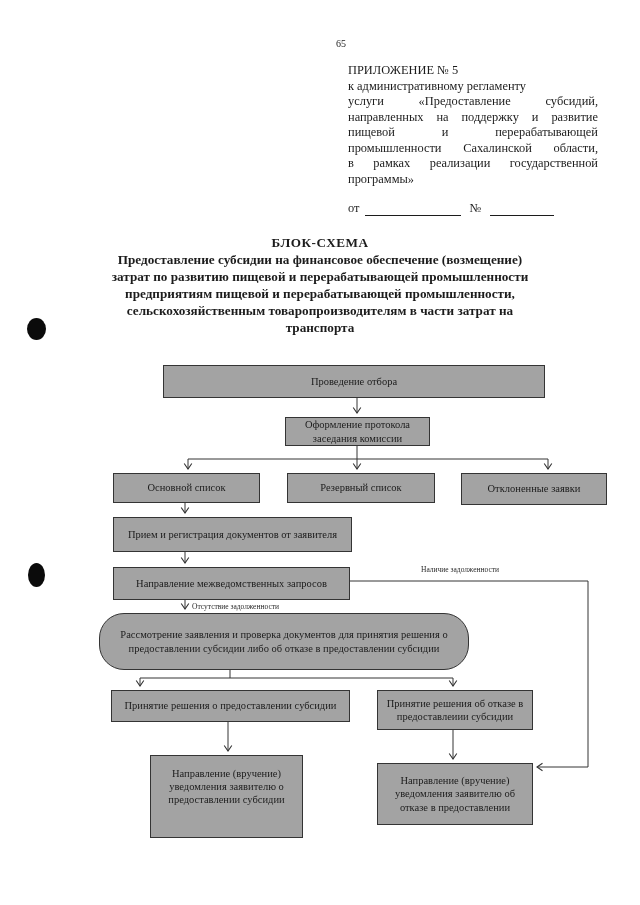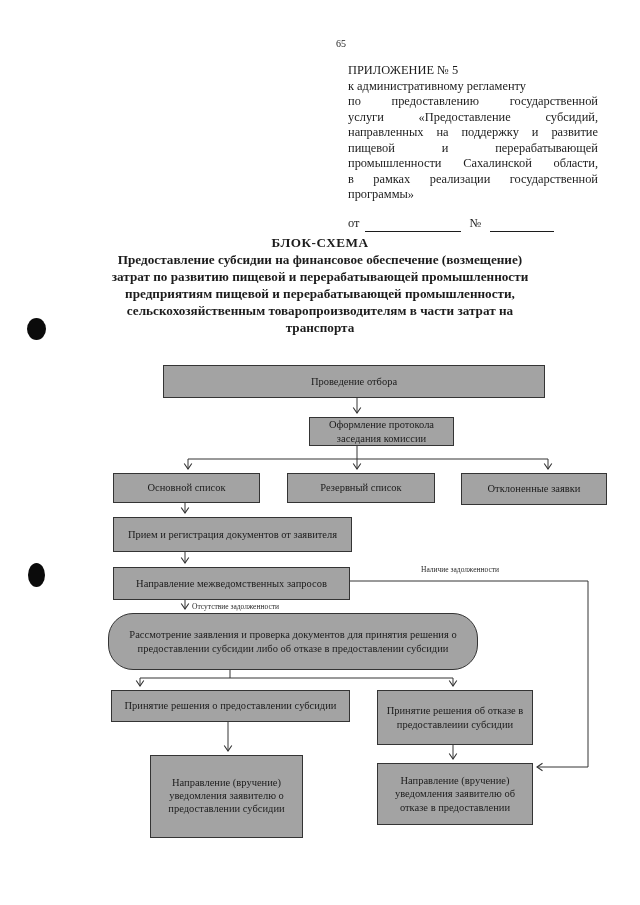--- a/index.html
+++ b/index.html
@@ -45,30 +45,30 @@
 
   
   .fbox{
     position:absolute;box-sizing:border-box;
     border:1px solid #343434;background:#a3a3a3;
     display:flex;align-items:center;justify-content:center;
     text-align:center;font-size:10.5px;line-height:1.25;
     padding:2px 6px;
   }
   #b-selection{left:163px;top:365px;width:382px;height:33px;}
-  #b-protocol{left:285px;top:417px;width:145px;height:29px;margin-left:24px;}
+  #b-protocol{left:285px;top:417px;width:145px;height:29px;}
   #b-main-list{left:113px;top:473px;width:147px;height:30px;}
   #b-reserve-list{left:287px;top:473px;width:148px;height:30px;}
   #b-rejected{left:461px;top:473px;width:146px;height:32px;}
   #b-intake{left:113px;top:517px;width:239px;height:35px;}
   #b-requests{left:113px;top:567px;width:237px;height:33px;}
-  #b-review{left:108px;top:613px;width:370px;height:57px;padding:4px 8px;border-radius:25px;}
+  #b-review{left:99px;top:613px;width:370px;height:57px;padding:4px 8px;border-radius:25px;}
   #b-decision-grant{left:111px;top:690px;width:239px;height:32px;}
-  #b-decision-refuse{left:377px;top:690px;width:156px;height:55px;}
-  #b-notice-grant{left:150px;top:755px;width:153px;height:83px;align-items:flex-start;padding-top:20px;}
+  #b-decision-refuse{left:377px;top:690px;width:156px;height:40px;}
+  #b-notice-grant{left:150px;top:755px;width:153px;height:83px;align-items:flex-start;padding-top:11px;}
   #b-notice-refuse{left:377px;top:763px;width:156px;height:62px;}
 
   
   .edge-label{
     position:absolute;font-size:7.5px;color:#2a2a2a;white-space:nowrap;
   }
   #lbl-debt-present{left:421px;top:565px;}
   #lbl-debt-absent{left:192px;top:602px;}
 
   svg.connectors{position:absolute;left:0;top:0;pointer-events:none;}
@@ -79,21 +79,20 @@
 <div class="page">
 
   <div class="punch top"></div>
   <div class="punch bottom"></div>
 
   <div class="page-number">65</div>
 
   <div class="appendix">
     <div class="ln">ПРИЛОЖЕНИЕ № 5</div>
     <div class="ln">к административному регламенту</div>
-    <div class="jl">по предоставлению государственной</div>
     <div class="jl">услуги «Предоставление субсидий,</div>
     <div class="jl">направленных на поддержку и развитие</div>
     <div class="jl">пищевой и перерабатывающей</div>
     <div class="jl">промышленности Сахалинской области,</div>
     <div class="jl">в рамках реализации государственной</div>
     <div class="ln">программы»</div>
     <div class="fromline">
       <span>от</span>
       <span class="blank b1"></span>
       <span>№</span>

